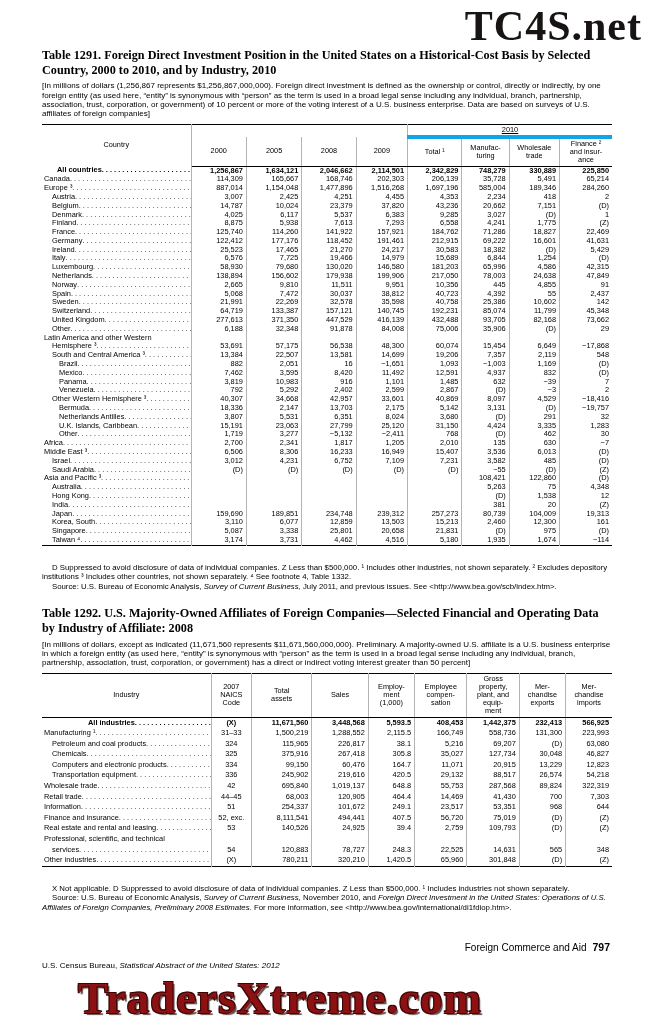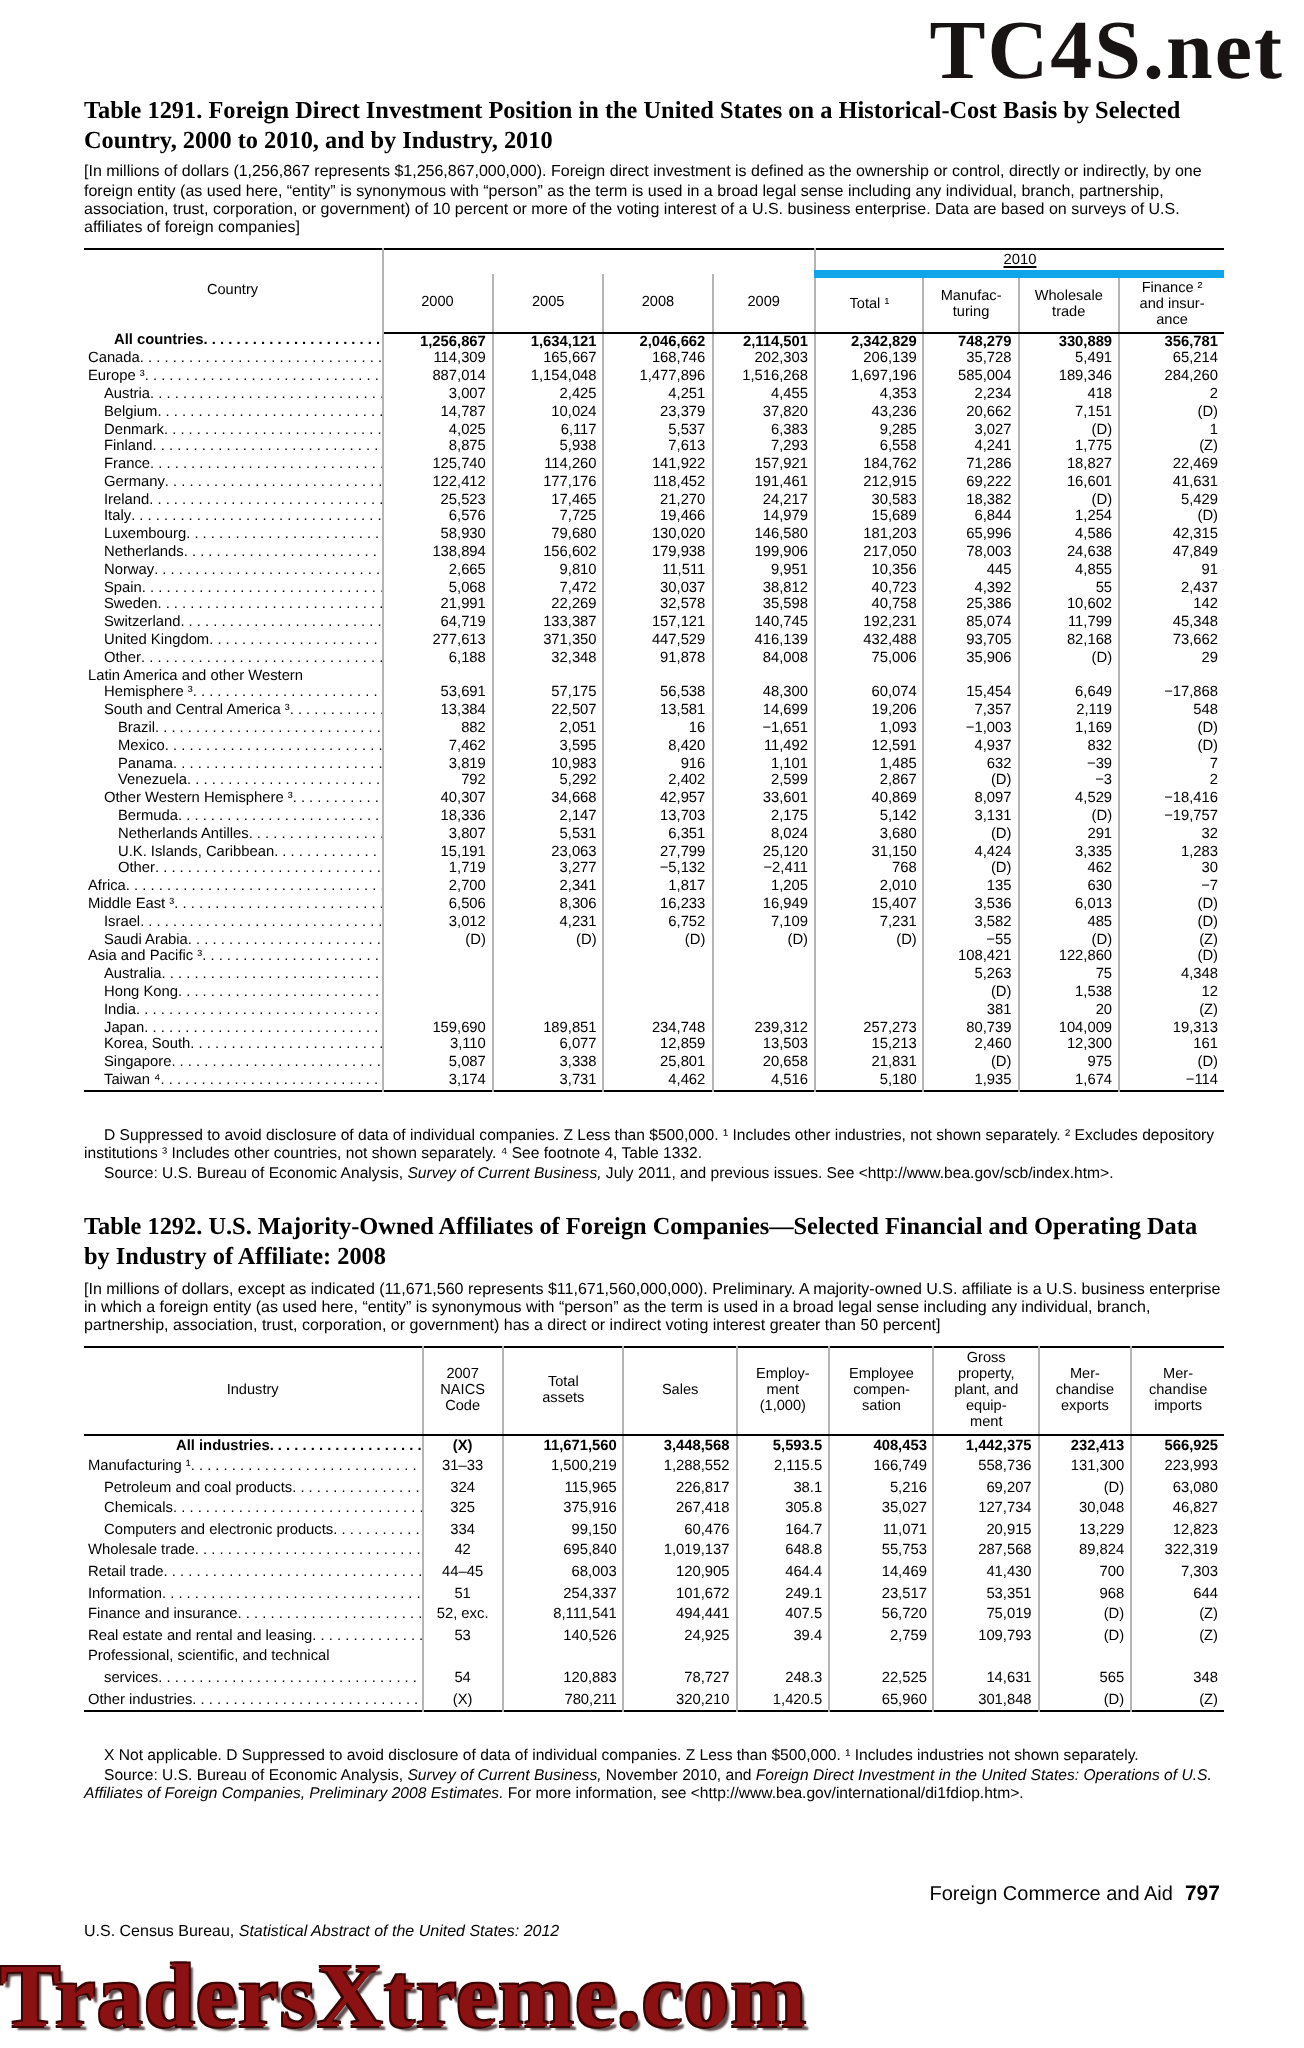--- a/index.html
+++ b/index.html
@@ -5,21 +5,21 @@
   * { margin:0; padding:0; box-sizing:border-box; }
   html,body { width:652px; background:#fff; }
   body { font-family:"Liberation Sans", sans-serif; color:#000; }
   .page { position:relative; width:652px; height:1024px; overflow:hidden; background:#fff; padding:48px 40px 0 42px; }
 
   
   .wm { position:absolute; font-family:"Liberation Serif", serif; font-weight:bold; white-space:nowrap; pointer-events:none; }
   .wm-top { top:2px; right:10px; font-size:42px; color:#171413; letter-spacing:1px; }
   .wm-mid { top:436px; left:136px; font-size:35px; color:#7d1113; letter-spacing:3px; z-index:6;
             text-shadow:-1px -1px 0 #e6e6e6, 1px -1px 0 #e6e6e6, -1px 1px 0 #e6e6e6, 1px 1px 0 #e6e6e6, 3px 3px 3px rgba(50,50,50,.65); }
-  .wm-bottom { bottom:0px; left:0; width:560px; text-align:left; font-size:45px; color:#8c1113; letter-spacing:1px; z-index:6;
+  .wm-bottom { bottom:0px; left:0; width:560px; text-align:center; font-size:45px; color:#8c1113; letter-spacing:1px; z-index:6;
                text-shadow:-1px -1px 0 #3a0505, 1px -1px 0 #3a0505, -1px 1px 0 #3a0505, 2px 2px 1px rgba(30,0,0,.7); }
 
   
   .ttitle { font-family:"Liberation Serif", serif; font-weight:bold; font-size:12.2px; line-height:1.2; }
   .tnote  { font-size:8px; line-height:1.17; margin:4px 0 5px 0; text-align:left; }
   .tfoot  { font-size:7.8px; line-height:1.22; margin-top:17px; text-indent:10px; }
   .tsrc   { font-size:7.8px; line-height:1.22; text-indent:10px; }
   .it { font-style:italic; }
   .tsec2 { margin-top:15px; }
 
@@ -103,21 +103,21 @@
                 <span class="dots"></span>
               </div>
             </td>
             <td class="num">1,256,867</td>
             <td class="num">1,634,121</td>
             <td class="num">2,046,662</td>
             <td class="num">2,114,501</td>
             <td class="num">2,342,829</td>
             <td class="num">748,279</td>
             <td class="num">330,889</td>
-            <td class="num">356,781</td>
+            <td class="num">225,850</td>
           </tr>
           <tr>
             <td class="lblcell">
               <div class="lblwrap ind0">
                 <span class="lbl">Canada</span>
                 <span class="dots"></span>
               </div>
             </td>
             <td class="num">114,309</td>
             <td class="num">165,667</td>
@@ -910,20 +910,36 @@
             <td class="num">99,150</td>
             <td class="num">60,476</td>
             <td class="num">164.7</td>
             <td class="num">11,071</td>
             <td class="num">20,915</td>
             <td class="num">13,229</td>
             <td class="num">12,823</td>
           </tr>
           <tr>
             <td class="lblcell">
+              <div class="lblwrap ind1">
+                <span class="lbl">Transportation equipment</span>
+                <span class="dots"></span>
+              </div>
+            </td>
+            <td class="num code">336</td>
+            <td class="num">245,902</td>
+            <td class="num">219,616</td>
+            <td class="num">420.5</td>
+            <td class="num">29,132</td>
+            <td class="num">88,517</td>
+            <td class="num">26,574</td>
+            <td class="num">54,218</td>
+          </tr>
+          <tr>
+            <td class="lblcell">
               <div class="lblwrap ind0">
                 <span class="lbl">Wholesale trade</span>
                 <span class="dots"></span>
               </div>
             </td>
             <td class="num code">42</td>
             <td class="num">695,840</td>
             <td class="num">1,019,137</td>
             <td class="num">648.8</td>
             <td class="num">55,753</td>

